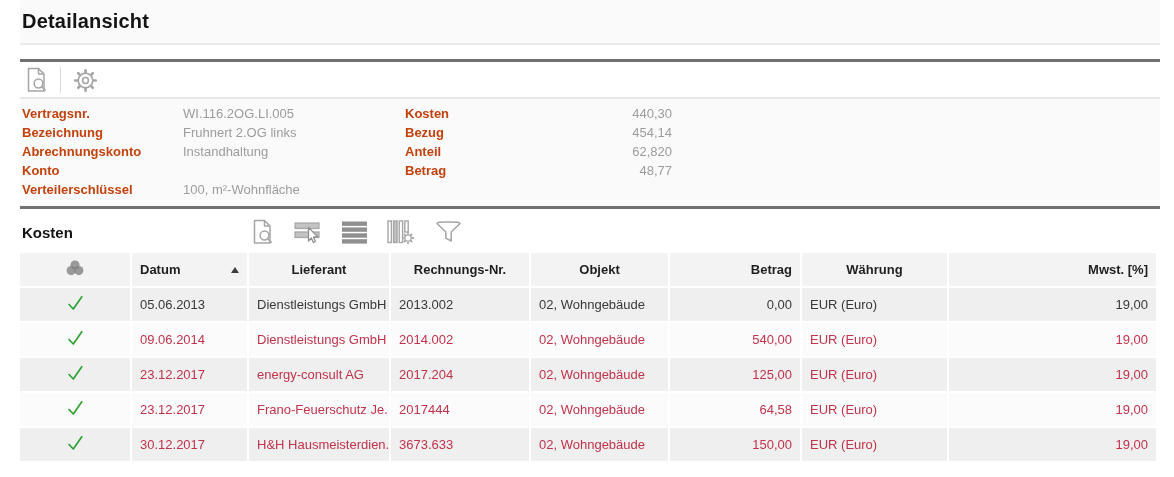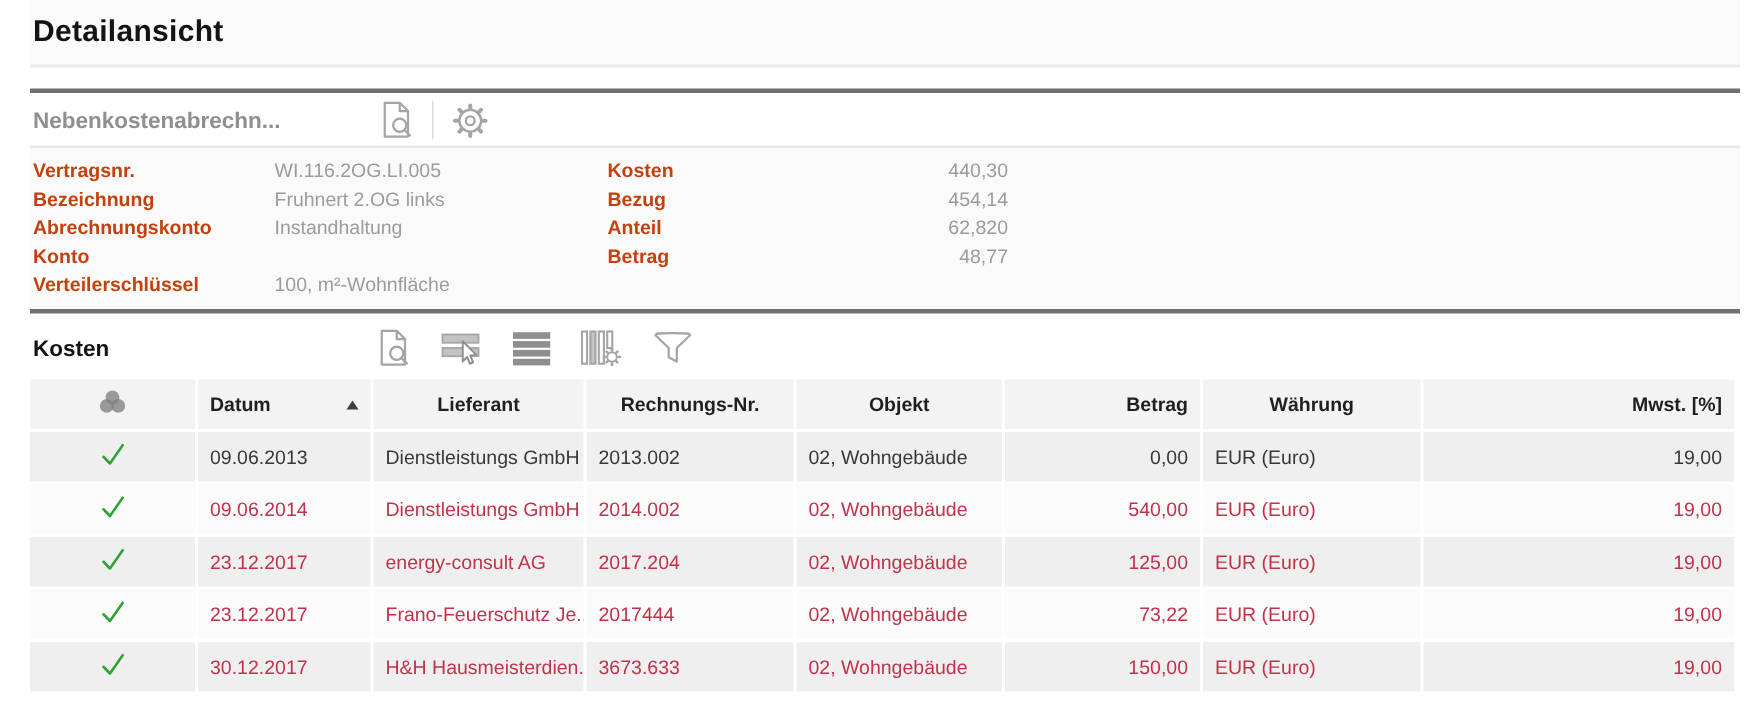--- a/index.html
+++ b/index.html
@@ -82,21 +82,20 @@
 <body>
 
 <div class="wrap">
 
   <div class="title-block">
     <div class="page-title">Detailansicht</div>
   </div>
 
   <div class="panel">
     <div class="panel-header">
-      <div class="panel-title">Nebenkostenabrechn...</div>
       <button class="icon-btn">
         <span>
           <svg width="23" height="26" viewBox="0 0 23 26" fill="none" stroke="#a5a5a5" stroke-width="1.5" stroke-linejoin="round">
             <path d="M3.5 1.5 h10 l5.5 5.5 v17 h-15.5 z"></path>
             <path d="M13.5 1.5 v5.5 h5.5"></path>
             <circle cx="13.5" cy="16.5" r="4.4" fill="#ffffff"></circle>
             <line x1="16.6" y1="19.6" x2="20.3" y2="23.3" stroke-linecap="round"></line>
           </svg>
         </span>
       </button>
@@ -270,21 +269,21 @@
     </thead>
     <tbody id="kosten-body">
         <tr class="row-dark">
     <td class="c-icon">
       <span class="check" style="display:inline-block">
         <svg width="20" height="18" viewBox="0 0 20 18" fill="none" stroke="currentColor" stroke-width="1.7" stroke-linecap="round" stroke-linejoin="round">
           <path d="M4 10.5 L8.3 15 L16.8 2.8"></path>
         </svg>
       </span>
     </td>
-    <td>09.06.2013</td>
+    <td>05.06.2013</td>
     <td>Dienstleistungs GmbH</td>
     <td>2013.002</td>
     <td>02, Wohngebäude</td>
     <td class="num">0,00</td>
     <td>EUR (Euro)</td>
     <td class="num mwst">19,00</td>
   </tr>
         <tr class="row-red">
     <td class="c-icon">
       <span class="check" style="display:inline-block">
@@ -322,21 +321,21 @@
       <span class="check" style="display:inline-block">
         <svg width="20" height="18" viewBox="0 0 20 18" fill="none" stroke="currentColor" stroke-width="1.7" stroke-linecap="round" stroke-linejoin="round">
           <path d="M4 10.5 L8.3 15 L16.8 2.8"></path>
         </svg>
       </span>
     </td>
     <td>23.12.2017</td>
     <td>Frano-Feuerschutz Je...</td>
     <td>2017444</td>
     <td>02, Wohngebäude</td>
-    <td class="num">73,22</td>
+    <td class="num">64,58</td>
     <td>EUR (Euro)</td>
     <td class="num mwst">19,00</td>
   </tr>
         <tr class="row-red">
     <td class="c-icon">
       <span class="check" style="display:inline-block">
         <svg width="20" height="18" viewBox="0 0 20 18" fill="none" stroke="currentColor" stroke-width="1.7" stroke-linecap="round" stroke-linejoin="round">
           <path d="M4 10.5 L8.3 15 L16.8 2.8"></path>
         </svg>
       </span>

